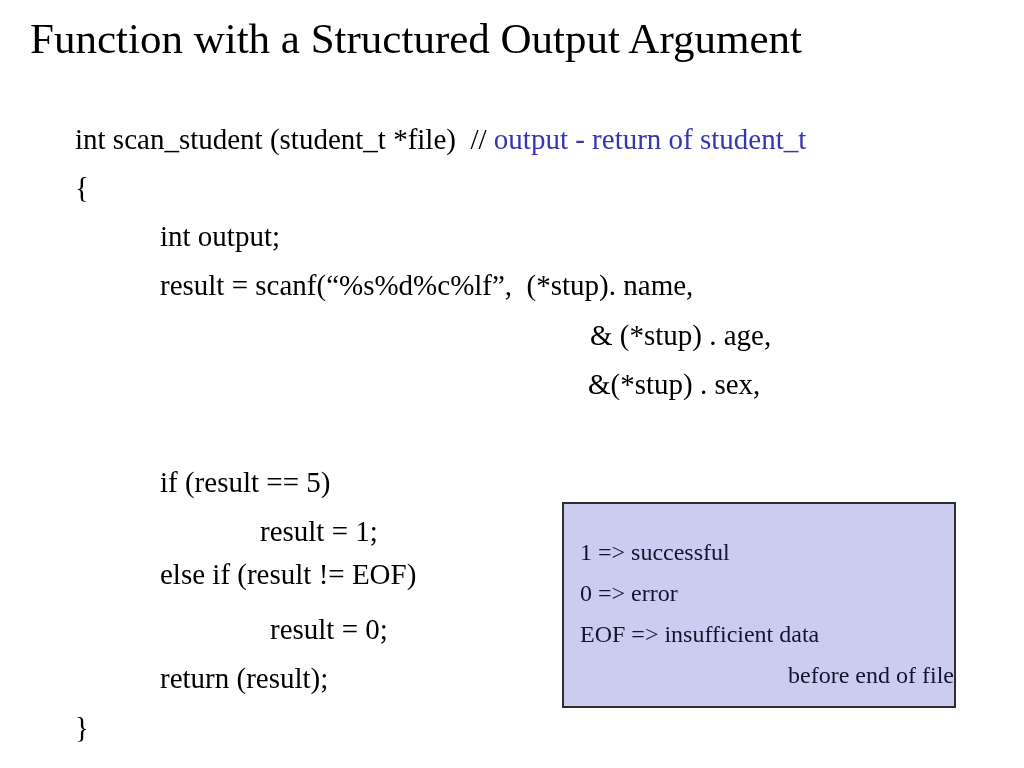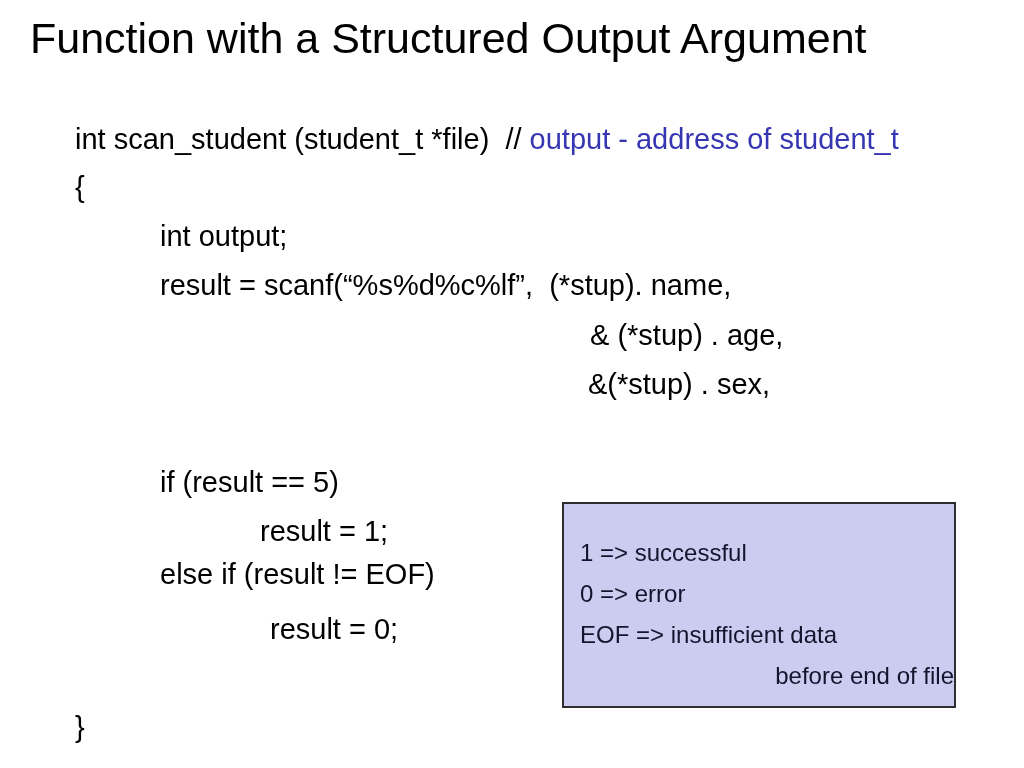--- a/index.html
+++ b/index.html
@@ -9,21 +9,21 @@
     --callout-text: #14142e;
   }
   * { margin: 0; padding: 0; box-sizing: border-box; }
   html, body { background: #777; }
   .slide {
     position: relative;
     width: 1024px;
     height: 768px;
     background: #ffffff;
     overflow: hidden;
-    font-family: Liberation Sans, sans-serif;
+    font-family: Liberation Serif, serif;
     color: #000000;
   }
   .slide-title {
     position: absolute;
     top: 14px;
     left: 30px;
     font-size: 43px;
     font-weight: normal;
     line-height: 1.15;
     white-space: pre;
@@ -68,31 +68,32 @@
   }
   .callout-line.indented { margin-left: 124px; text-align: right; }
 </style>
 </head>
 <body>
 
 <div class="slide">
 
   <h1 class="slide-title">Function with a Structured Output Argument</h1>
 
-  <div class="code-line l1"><span>int scan_student (student_t *file)  // </span><span class="inline-comment">output - address of student_t</span></div>
+  <div class="code-line l1"><span>int scan_student (student_t *file)  // </span><span class="inline-comment">output - return of student_t</span></div>
 
   <div class="code-line l2">{</div>
   <div class="code-line l3">int output;</div>
   <div class="code-line l4">result = scanf(“%s%d%c%lf”,  (*stup). name,</div>
   <div class="code-line l5">&amp; (*stup) . age,</div>
   <div class="code-line l6">&amp;(*stup) . sex,</div>
   <div class="code-line l8">if (result == 5)</div>
   <div class="code-line l9">result = 1;</div>
   <div class="code-line l10">else if (result != EOF)</div>
   <div class="code-line l11">result = 0;</div>
+  <div class="code-line l12">return (result);</div>
   <div class="code-line l13">}</div>
 
   <div class="callout-box">
     <p class="callout-line">1 =&gt; successful</p>
     <p class="callout-line">0 =&gt; error</p>
     <p class="callout-line">EOF =&gt; insufficient data</p>
     <p class="callout-line indented">before end of file</p>
   </div>
 
 </div>

